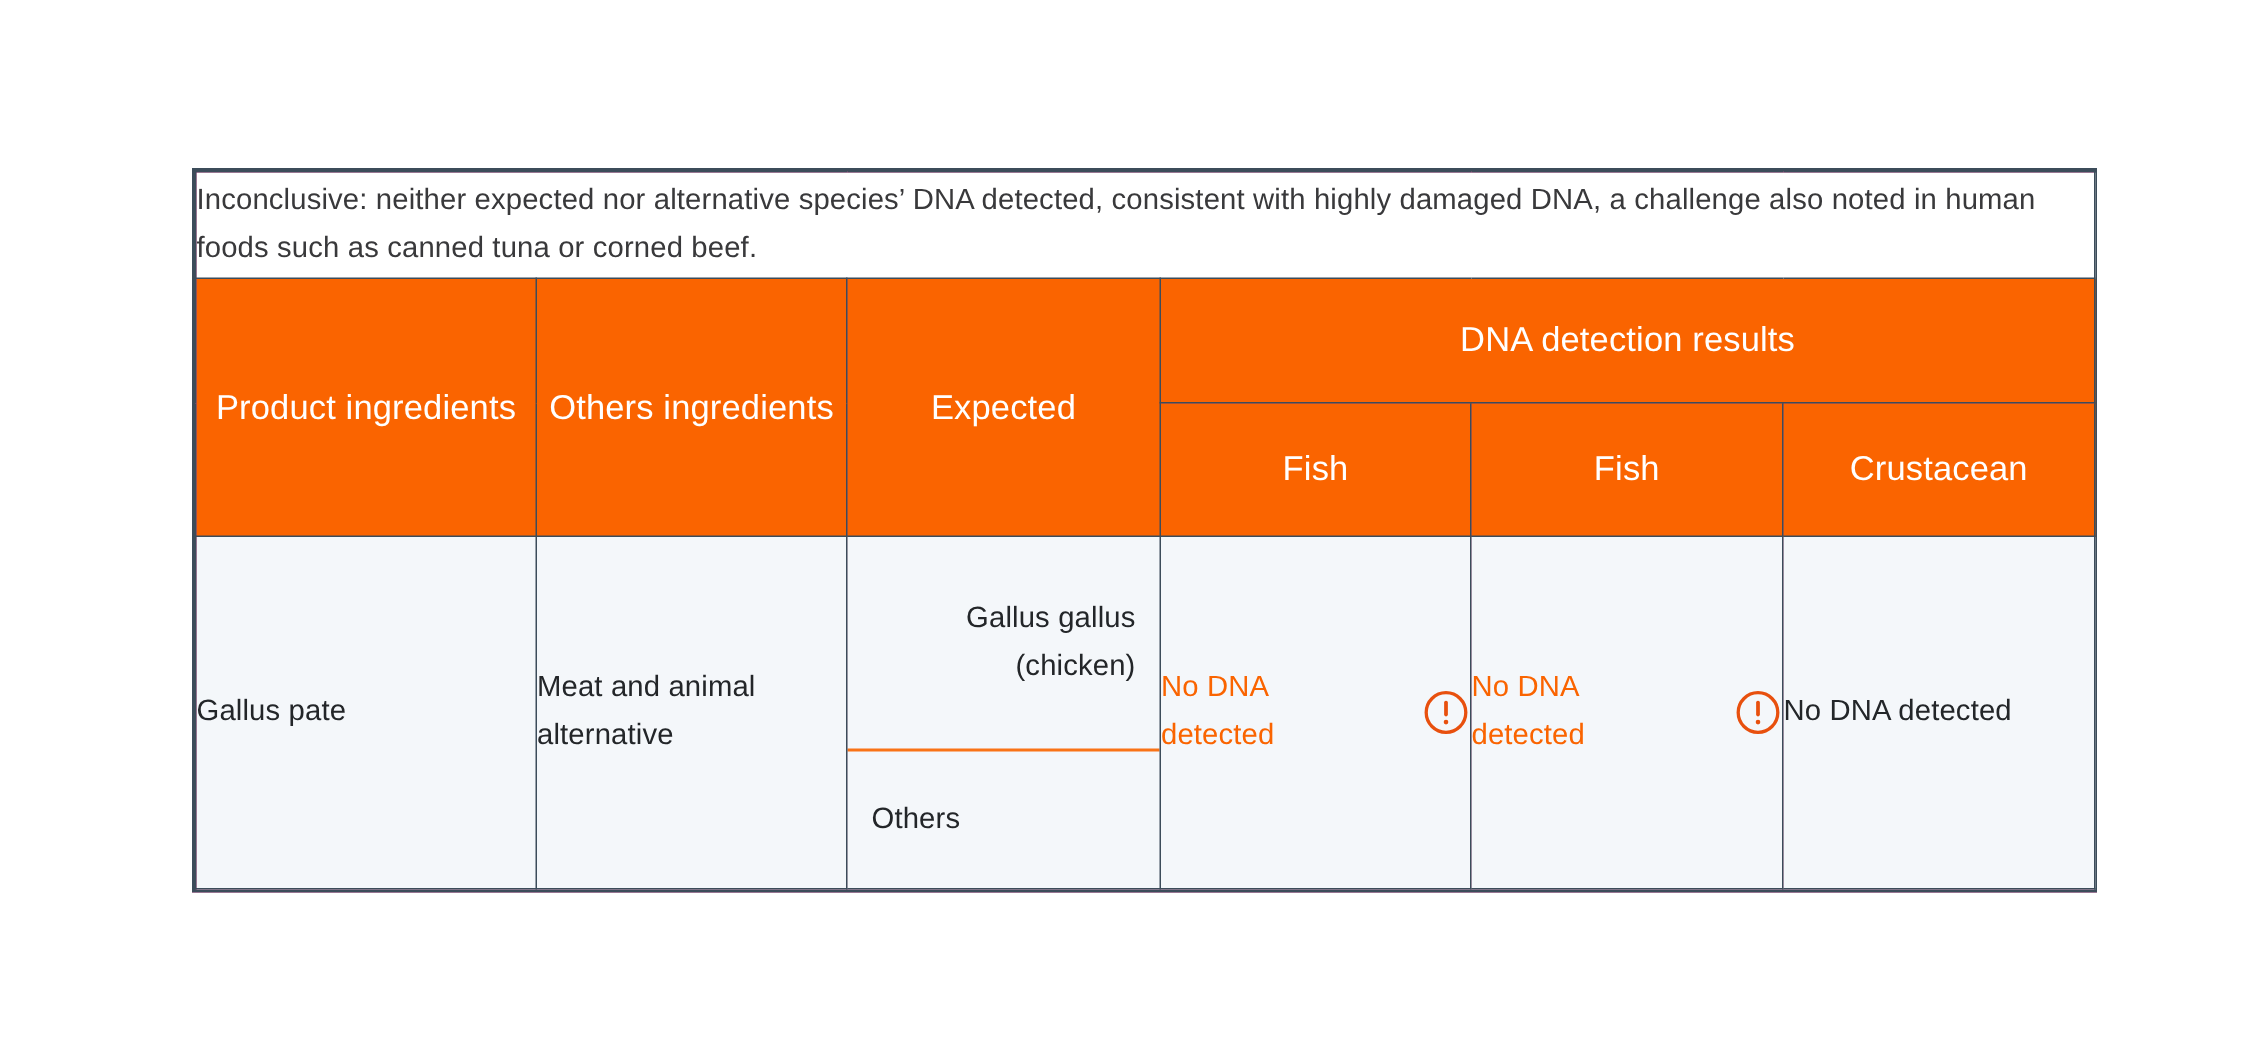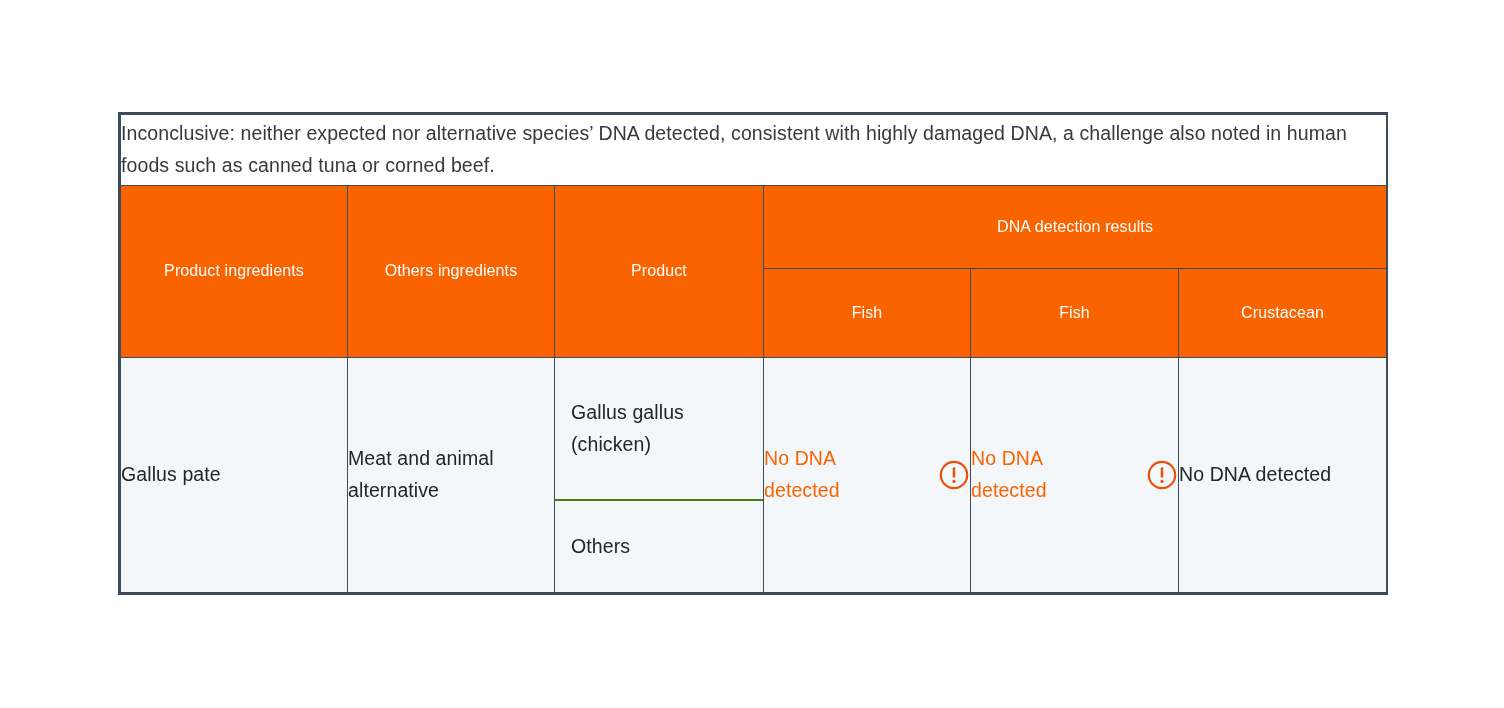--- a/index.html
+++ b/index.html
@@ -18,21 +18,21 @@
     position: relative;
     width: 1504px;
     height: 708px;
     background: #ffffff;
     overflow: hidden;
   }
 
   
   .table-wrap {
     position: absolute;
-    left: 118px;
+    left: 128px;
     top: 112px;
     width: 1270px;
     height: 483px;
     box-sizing: border-box;
     border: 2px solid #3c4c5a;
     background: #ec4899;
   }
 
   .tbl {
     width: 100%;
@@ -60,21 +60,21 @@
     font-size: 19.5px;
     line-height: 1.62;
     letter-spacing: 0.1px;
   }
 
   
   .hdr {
     background: #FA6400;
     color: #ffffff;
     text-align: center;
-    font-size: 16px;
+    font-size: 23px;
     line-height: 1.55;
     letter-spacing: 0.1px;
   }
   .hdr-group {
     height: 82px;
   }
   .hdr-sub {
     height: 88px;
   }
   .hdr-tall {
@@ -109,22 +109,23 @@
     border: 0;
     padding: 0 16px;
     vertical-align: middle;
     background: #F4F7FA;
     color: #232629;
     font-size: 19.5px;
     line-height: 1.62;
     letter-spacing: 0.1px;
   }
   .split-inner tr.top-sub td {
-    border-bottom: 2px solid #4d7c0f;
+    border-bottom: 2px solid #f97316;
     height: 127px;
+    text-align: right;
   }
   .split-inner tr.bottom-sub td {
     height: 82px;
   }
 
   
   .result-inner {
     display: flex;
     align-items: center;
     gap: 24px;
@@ -161,21 +162,21 @@
       <tbody>
           <tr>
         <td class="note-cell" colspan="6">
           <div class="note-text">Inconclusive: neither expected nor alternative species’ DNA detected, consistent with highly damaged DNA, a challenge also noted in human foods such as canned tuna or corned beef.</div>
         </td>
       </tr>
 
       <tr>
         <th class="hdr hdr-tall" rowspan="2">Product ingredients</th>
         <th class="hdr hdr-tall" rowspan="2">Others ingredients</th>
-        <th class="hdr hdr-tall" rowspan="2">Product</th>
+        <th class="hdr hdr-tall" rowspan="2">Expected</th>
         <th class="hdr hdr-group" colspan="3">DNA detection results</th>
       </tr>
 
       <tr>
         <th class="hdr hdr-sub">Fish</th>
         <th class="hdr hdr-sub">Fish</th>
         <th class="hdr hdr-sub">Crustacean</th>
       </tr>
 
       <tr>

